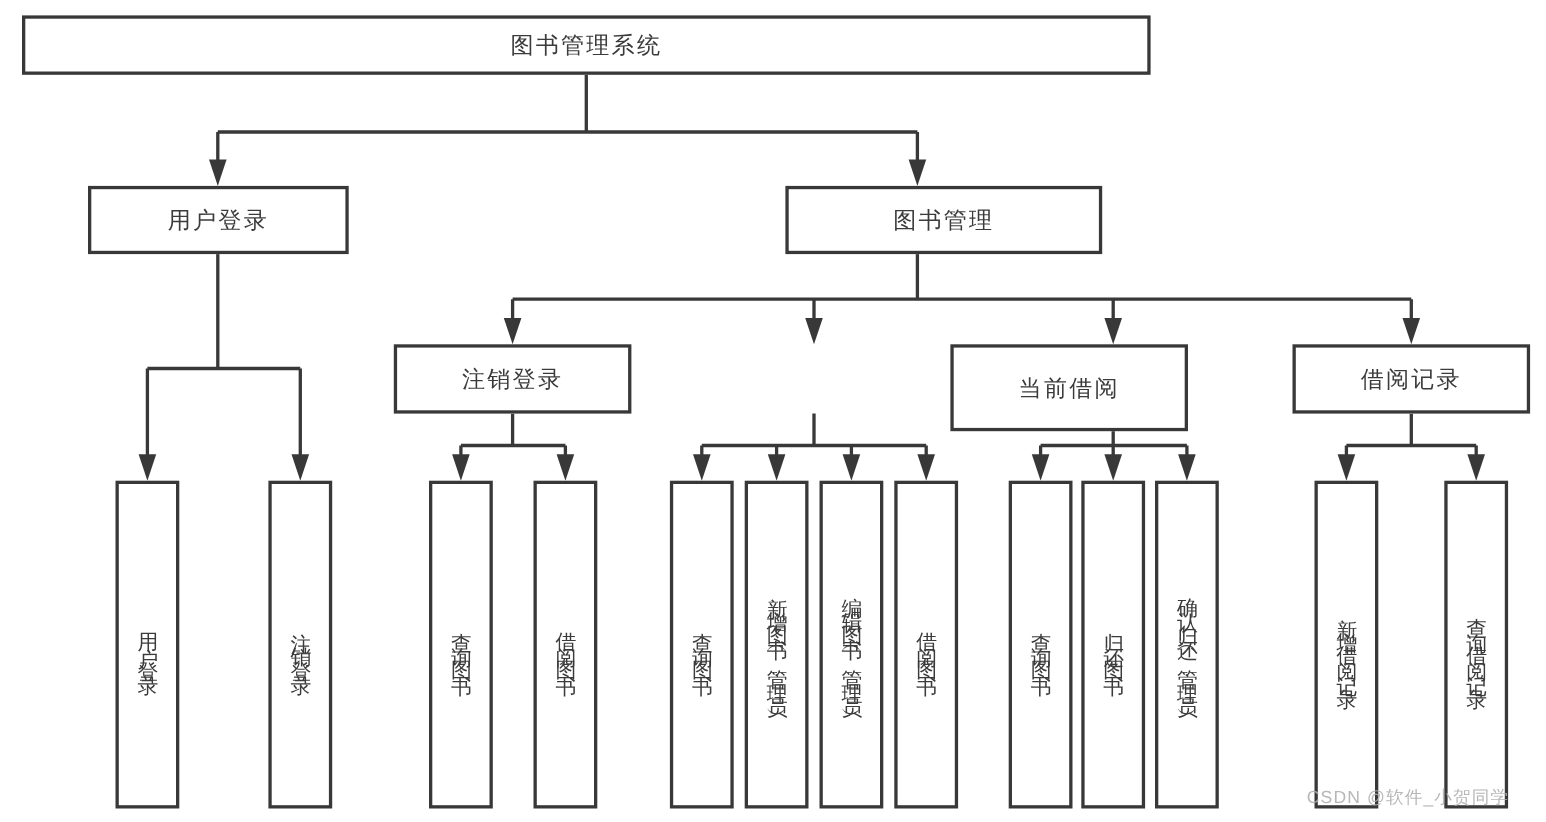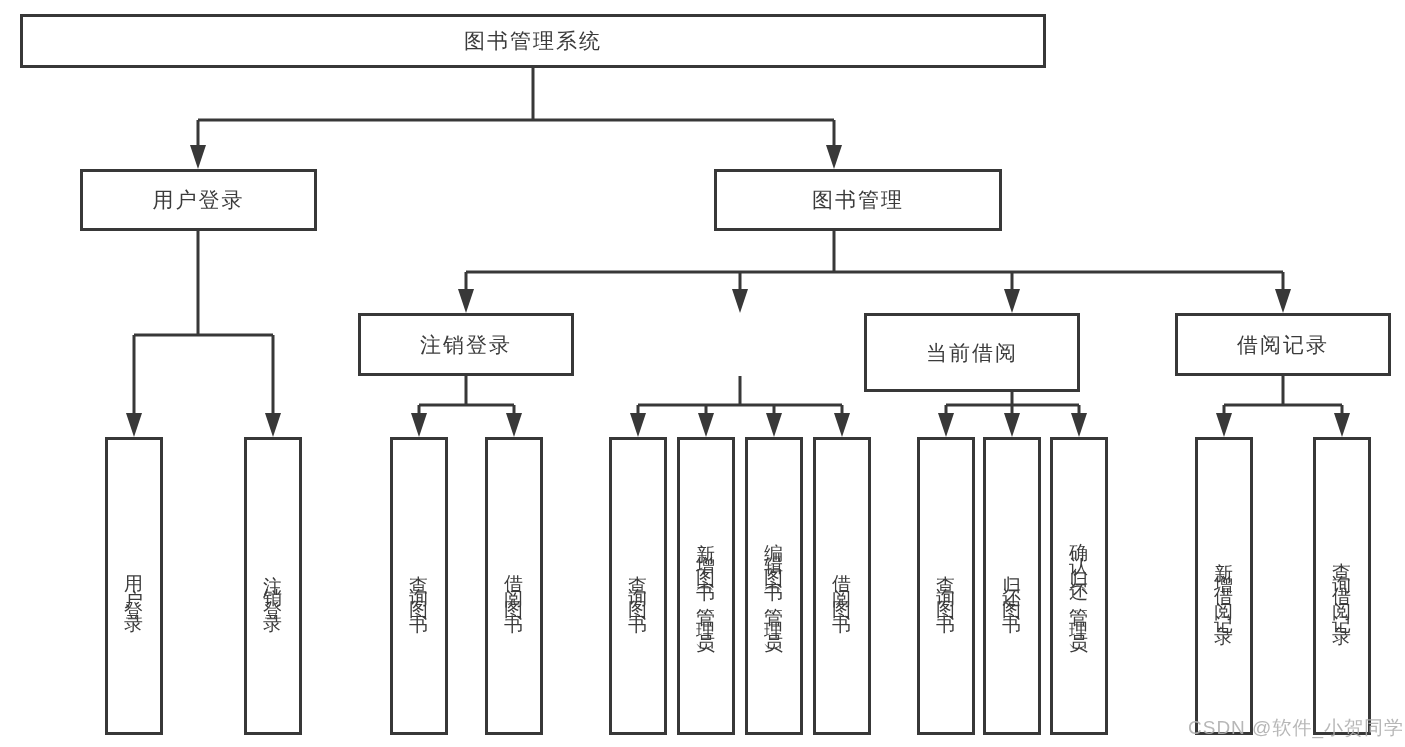--- a/index.html
+++ b/index.html
@@ -45,21 +45,21 @@
     text-orientation: mixed;
     font-size: 19px;
     letter-spacing: 13px;
     line-height: 1;
     white-space: nowrap;
   }
   .watermark {
     position: absolute;
     left: 1188px;
     top: 715px;
-    font-size: 19px;
+    font-size: 16px;
     color: rgba(175,175,175,0.9);
     letter-spacing: 1px;
     white-space: nowrap;
     z-index: 10;
   }
 </style>
 </head>
 <body>
 
 <div class="canvas">

